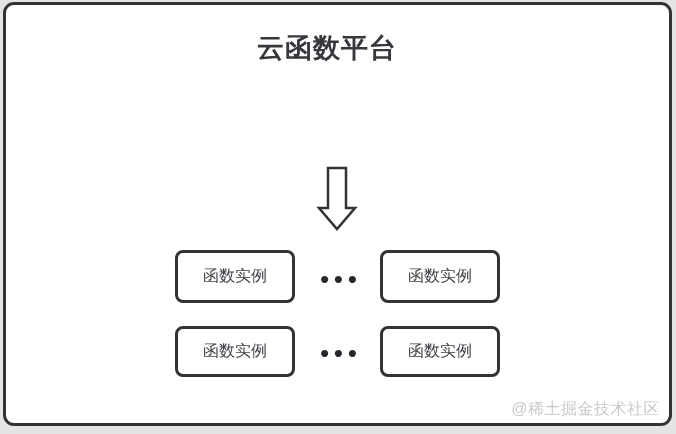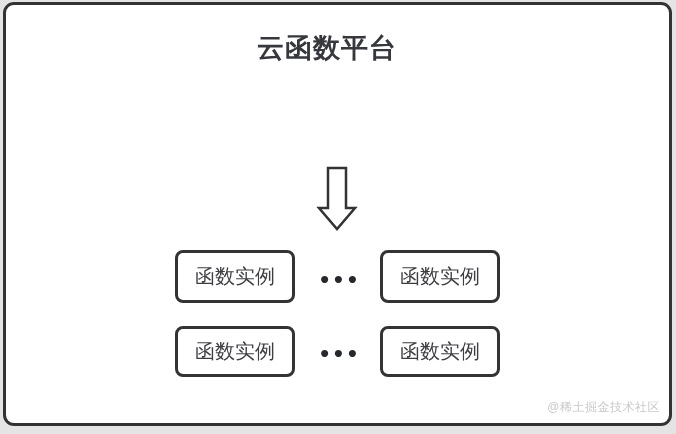--- a/index.html
+++ b/index.html
@@ -60,21 +60,21 @@
     position: absolute;
     left: 316px;
     top: 166px;
     width: 42px;
     height: 66px;
   }
   .inst {
     width: 120px;
     border: 3px solid #333333;
     border-radius: 8px;
-    font-size: 20px;
+    font-size: 16px;
   }
   .row1 { top: 250px; height: 53px; }
   .row2 { top: 326px; height: 51px; }
   .colL { left: 175px; }
   .colR { left: 380px; }
   .dots {
     position: absolute;
     left: 316px;
     width: 46px;
     height: 22px;
@@ -85,21 +85,21 @@
     letter-spacing: 1px;
     color: #25282c;
     font-family: "DejaVu Sans", sans-serif;
   }
   .dots1 { top: 269px; }
   .dots2 { top: 343px; }
   .watermark {
     position: absolute;
     right: 16px;
     top: 399px;
-    font-size: 12px;
+    font-size: 16px;
     letter-spacing: 0.5px;
     color: #c9c9c9;
   }
 </style>
 </head>
 <body>
 
 <div class="page">
   <div class="card"></div>
 

